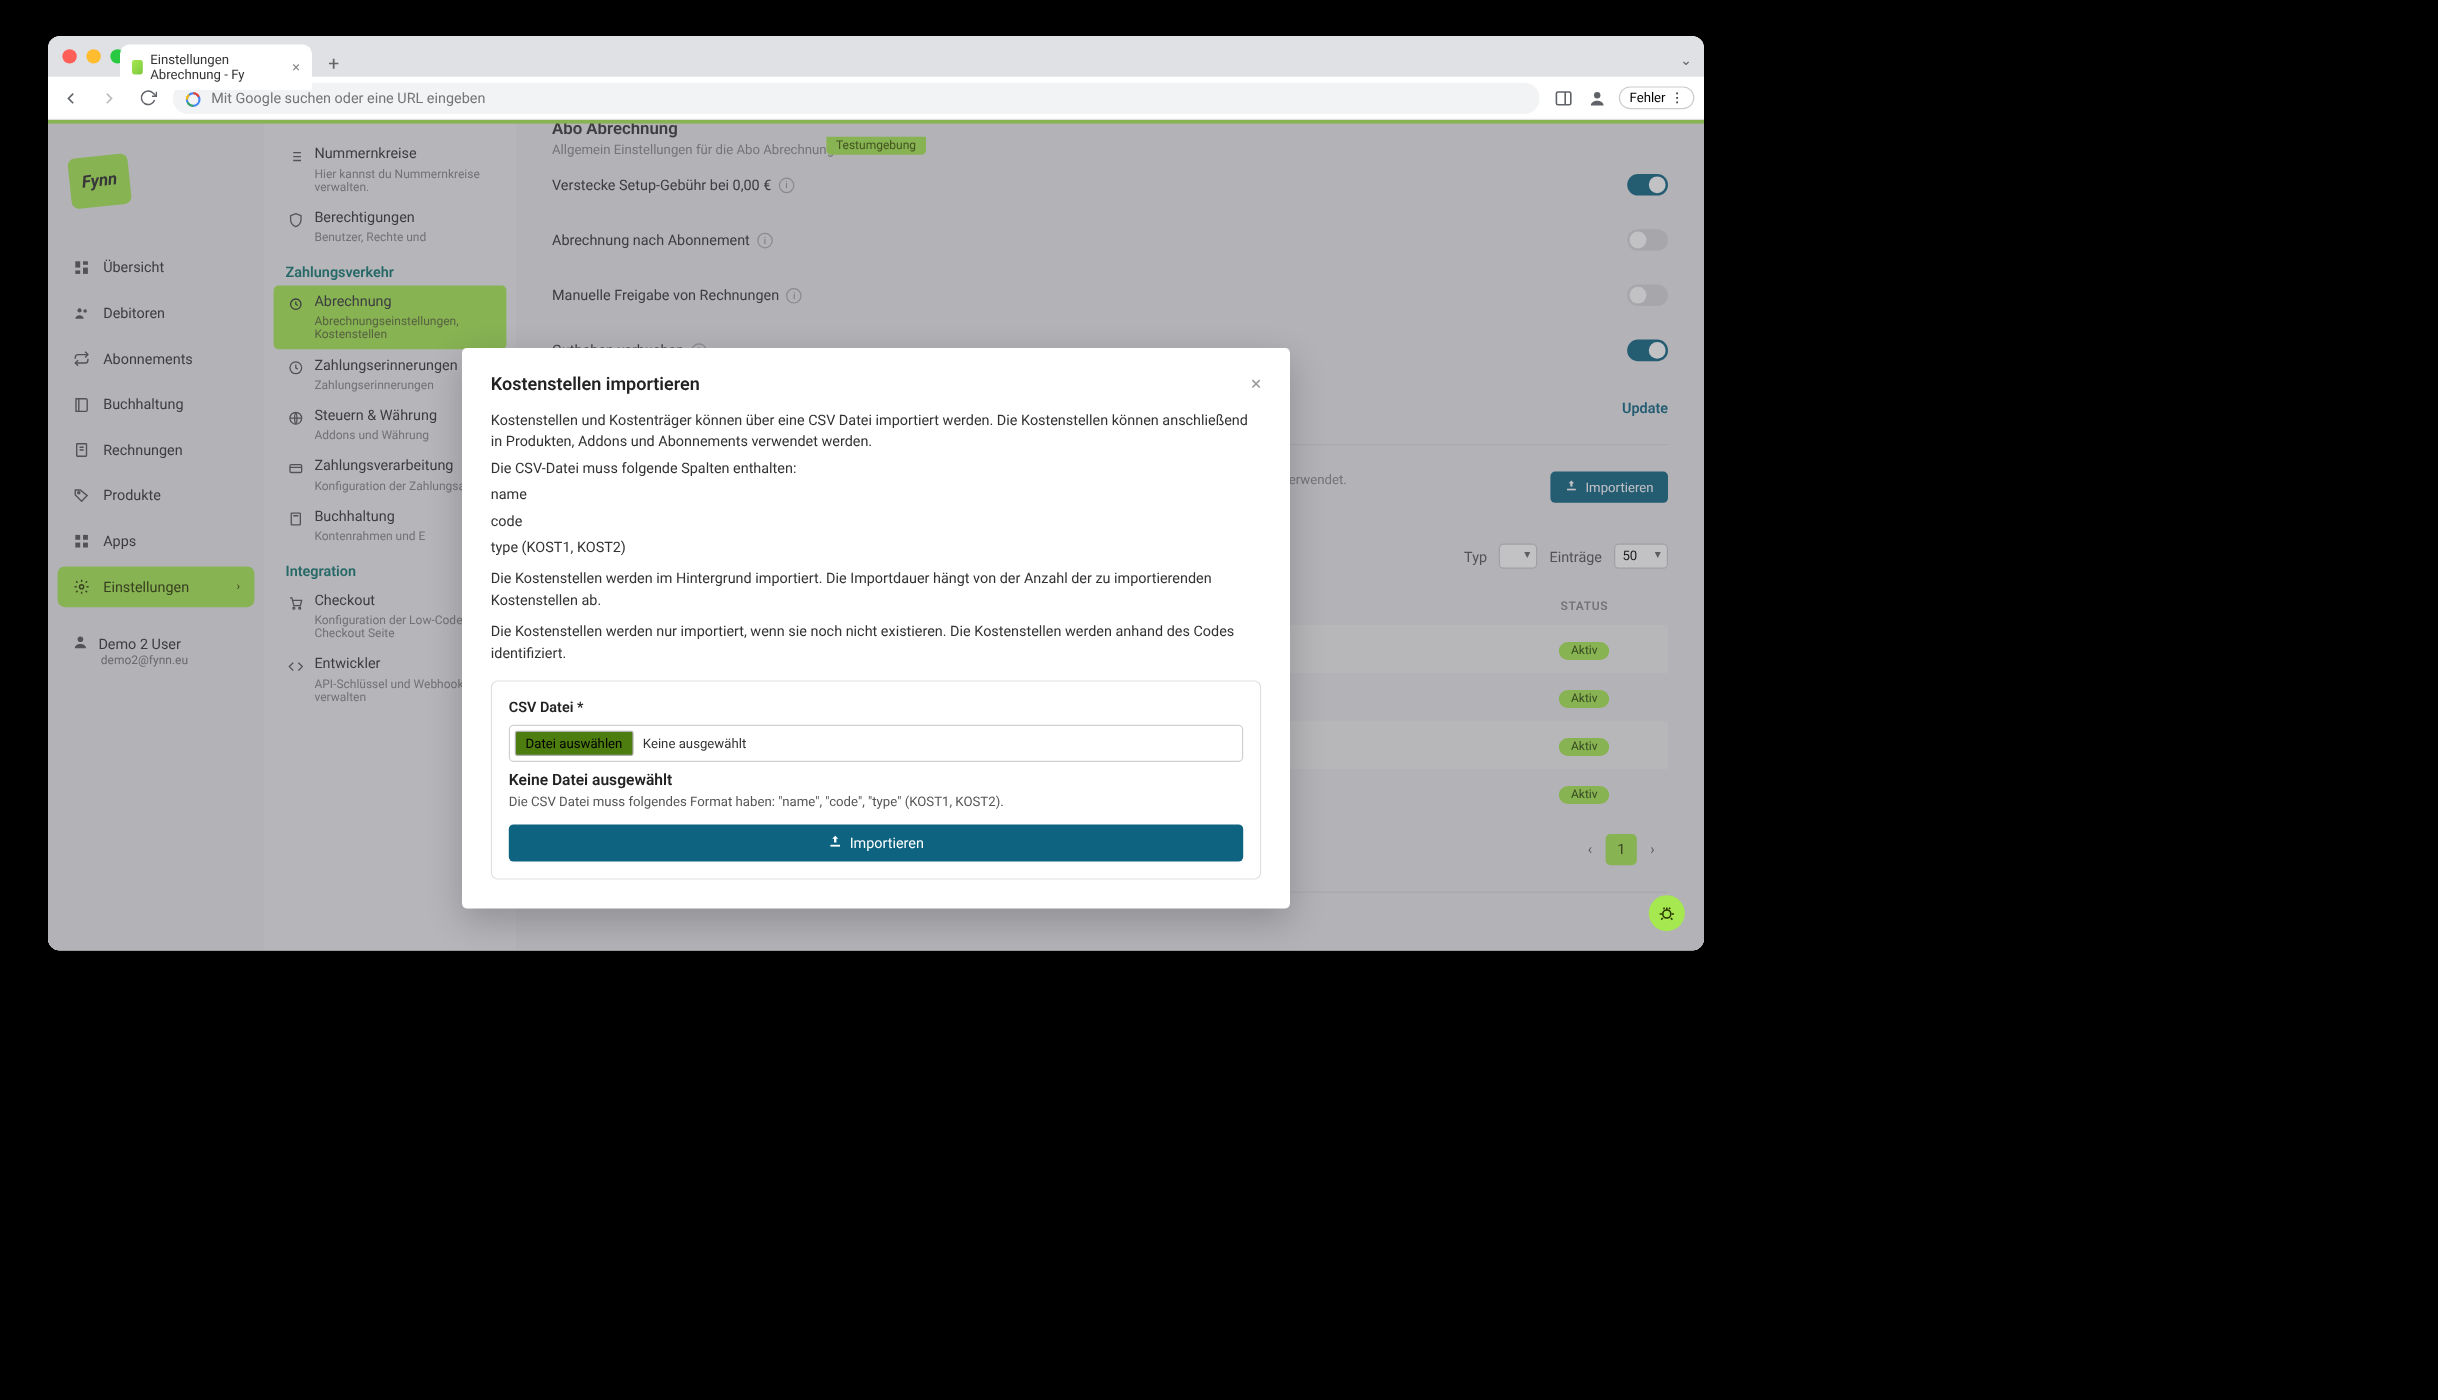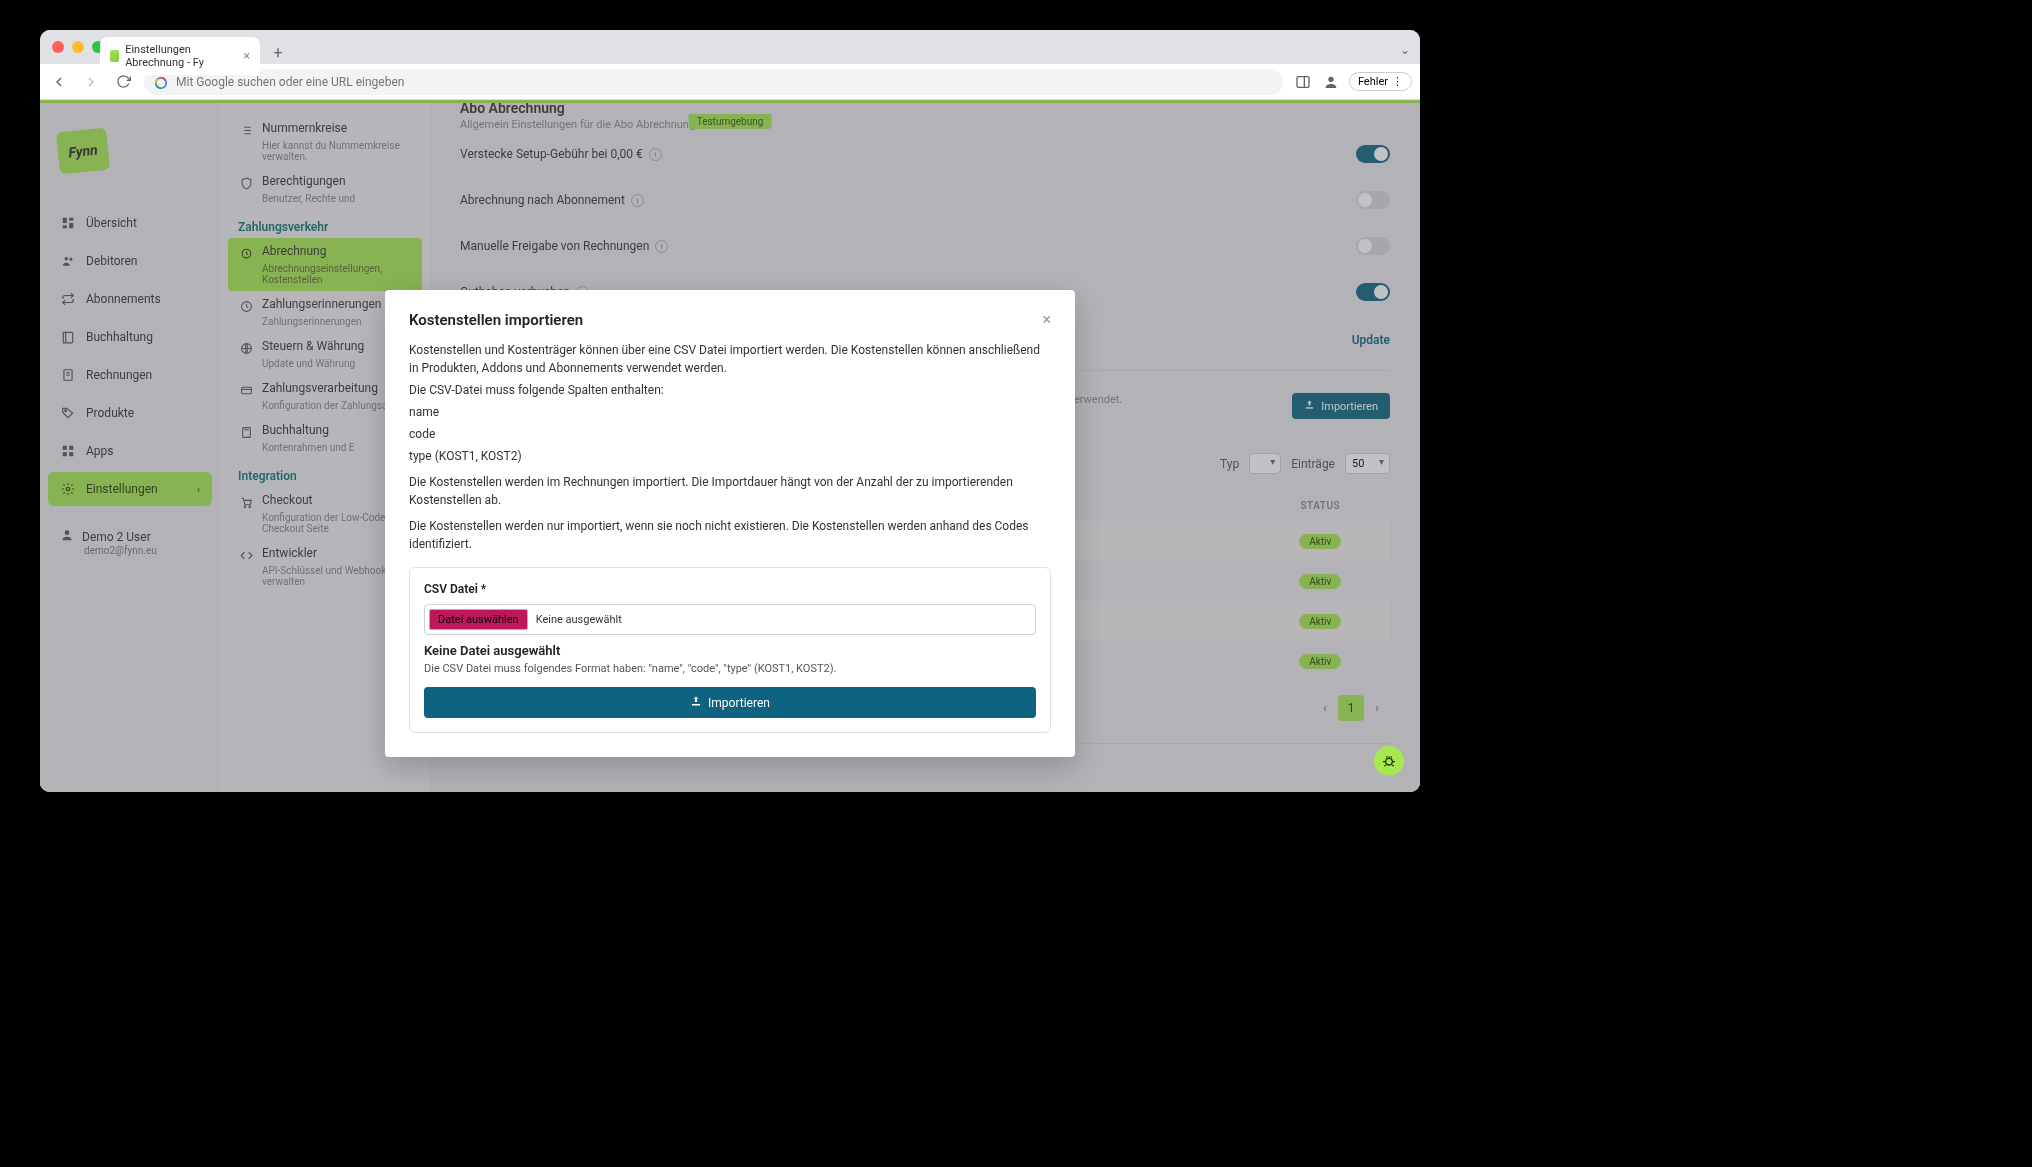--- a/index.html
+++ b/index.html
@@ -93,21 +93,21 @@
 
 .overlay { position: absolute; inset: 0; background: rgba(80,80,90,0.35); z-index: 10; display: flex; align-items: flex-start; justify-content: center; padding-top: 190px; }
 .modal { width: 690px; background: #fff; border-radius: 4px; padding: 20px 24px 24px 24px; box-shadow: 0 10px 30px rgba(0,0,0,0.2); }
 .modal-header { display: flex; align-items: center; margin-bottom: 12px; }
 .modal-header h3 { font-size: 15px; font-weight: 600; color: #222; }
 .modal-header .close-x { margin-left: auto; color: #999; cursor: pointer; font-size: 16px; }
 .modal p { font-size: 12px; color: #333; line-height: 1.5; margin-bottom: 4px; }
 .modal .form-section { border: 1px solid #e0e0e0; border-radius: 6px; padding: 14px; margin-top: 14px; }
 .modal .form-label { font-size: 12px; font-weight: 600; color: #222; margin-bottom: 8px; display: block; }
 .file-input-row { border: 1px solid #d0d0d0; border-radius: 4px; padding: 4px; display: flex; align-items: center; gap: 8px; margin-bottom: 8px; }
-.file-btn { border: 1px solid #b0b0b0; background: #be185d; font-size: 11px; padding: 3px 8px; border-radius: 2px; cursor: pointer; }
+.file-btn { border: 1px solid #b0b0b0; background: #4d7c0f; font-size: 11px; padding: 3px 8px; border-radius: 2px; cursor: pointer; }
 .file-status { font-size: 11px; color: #333; }
 .no-file { font-size: 13px; font-weight: 600; color: #222; margin-bottom: 4px; }
 .help-text { font-size: 11px; color: #555; margin-bottom: 12px; }
 .btn-full { width: 100%; background: #0d6380; color: #fff; border: none; border-radius: 4px; padding: 8px; font-size: 12px; display: flex; align-items: center; justify-content: center; gap: 6px; cursor: pointer; }
 
 .fab { position: absolute; bottom: 16px; right: 16px; width: 30px; height: 30px; border-radius: 50%; background: #a5e850; display: flex; align-items: center; justify-content: center; z-index: 20; cursor: pointer; }
 .fab svg { width: 16px; height: 16px; }
 
 .hr { border: none; border-top: 1px solid #d8d8dc; margin: 8px 0; }
 </style>
@@ -338,21 +338,21 @@
         <div class="sub-title">
             <span class="si-icon">
               <svg width="13" height="13" viewBox="0 0 24 24" fill="none" stroke="#555" stroke-width="2">
                 <circle cx="12" cy="12" r="9"></circle>
                 <line x1="3" y1="12" x2="21" y2="12"></line>
                 <path d="M12 3c2.5 3 2.5 15 0 18M12 3c-2.5 3-2.5 15 0 18"></path>
               </svg>
             </span>
             <span>Steuern &amp; Währung</span>
           </div>
-        <div class="sub-desc">Update und Währung</div>
+        <div class="sub-desc">Addons und Währung</div>
       </div>
       <div class="sub-item">
         <div class="sub-title">
             <span class="si-icon">
               <svg width="13" height="13" viewBox="0 0 24 24" fill="none" stroke="#555" stroke-width="2">
                 <rect x="3" y="6" width="18" height="12" rx="2"></rect>
                 <line x1="3" y1="10" x2="21" y2="10"></line>
               </svg>
             </span>
             <span>Zahlungsverarbeitung</span>
@@ -521,21 +521,21 @@
       <div class="modal">
         <div class="modal-header">
           <h3>Kostenstellen importieren</h3>
           <span class="close-x">×</span>
         </div>
         <p>Kostenstellen und Kostenträger können über eine CSV Datei importiert werden. Die Kostenstellen können anschließend in Produkten, Addons und Abonnements verwendet werden.</p>
         <p>Die CSV-Datei muss folgende Spalten enthalten:</p>
         <p>name</p>
         <p>code</p>
         <p>type (KOST1, KOST2)</p>
-        <p style="margin-top:8px">Die Kostenstellen werden im Rechnungen importiert. Die Importdauer hängt von der Anzahl der zu importierenden Kostenstellen ab.</p>
+        <p style="margin-top:8px">Die Kostenstellen werden im Hintergrund importiert. Die Importdauer hängt von der Anzahl der zu importierenden Kostenstellen ab.</p>
         <p style="margin-top:8px">Die Kostenstellen werden nur importiert, wenn sie noch nicht existieren. Die Kostenstellen werden anhand des Codes identifiziert.</p>
 
         <div class="form-section">
           <label class="form-label">CSV Datei *</label>
           <div class="file-input-row">
             <span class="file-btn">Datei auswählen</span>
             <span class="file-status">Keine ausgewählt</span>
           </div>
           <div class="no-file">Keine Datei ausgewählt</div>
           <div class="help-text">Die CSV Datei muss folgendes Format haben: "name", "code", "type" (KOST1, KOST2).</div>

